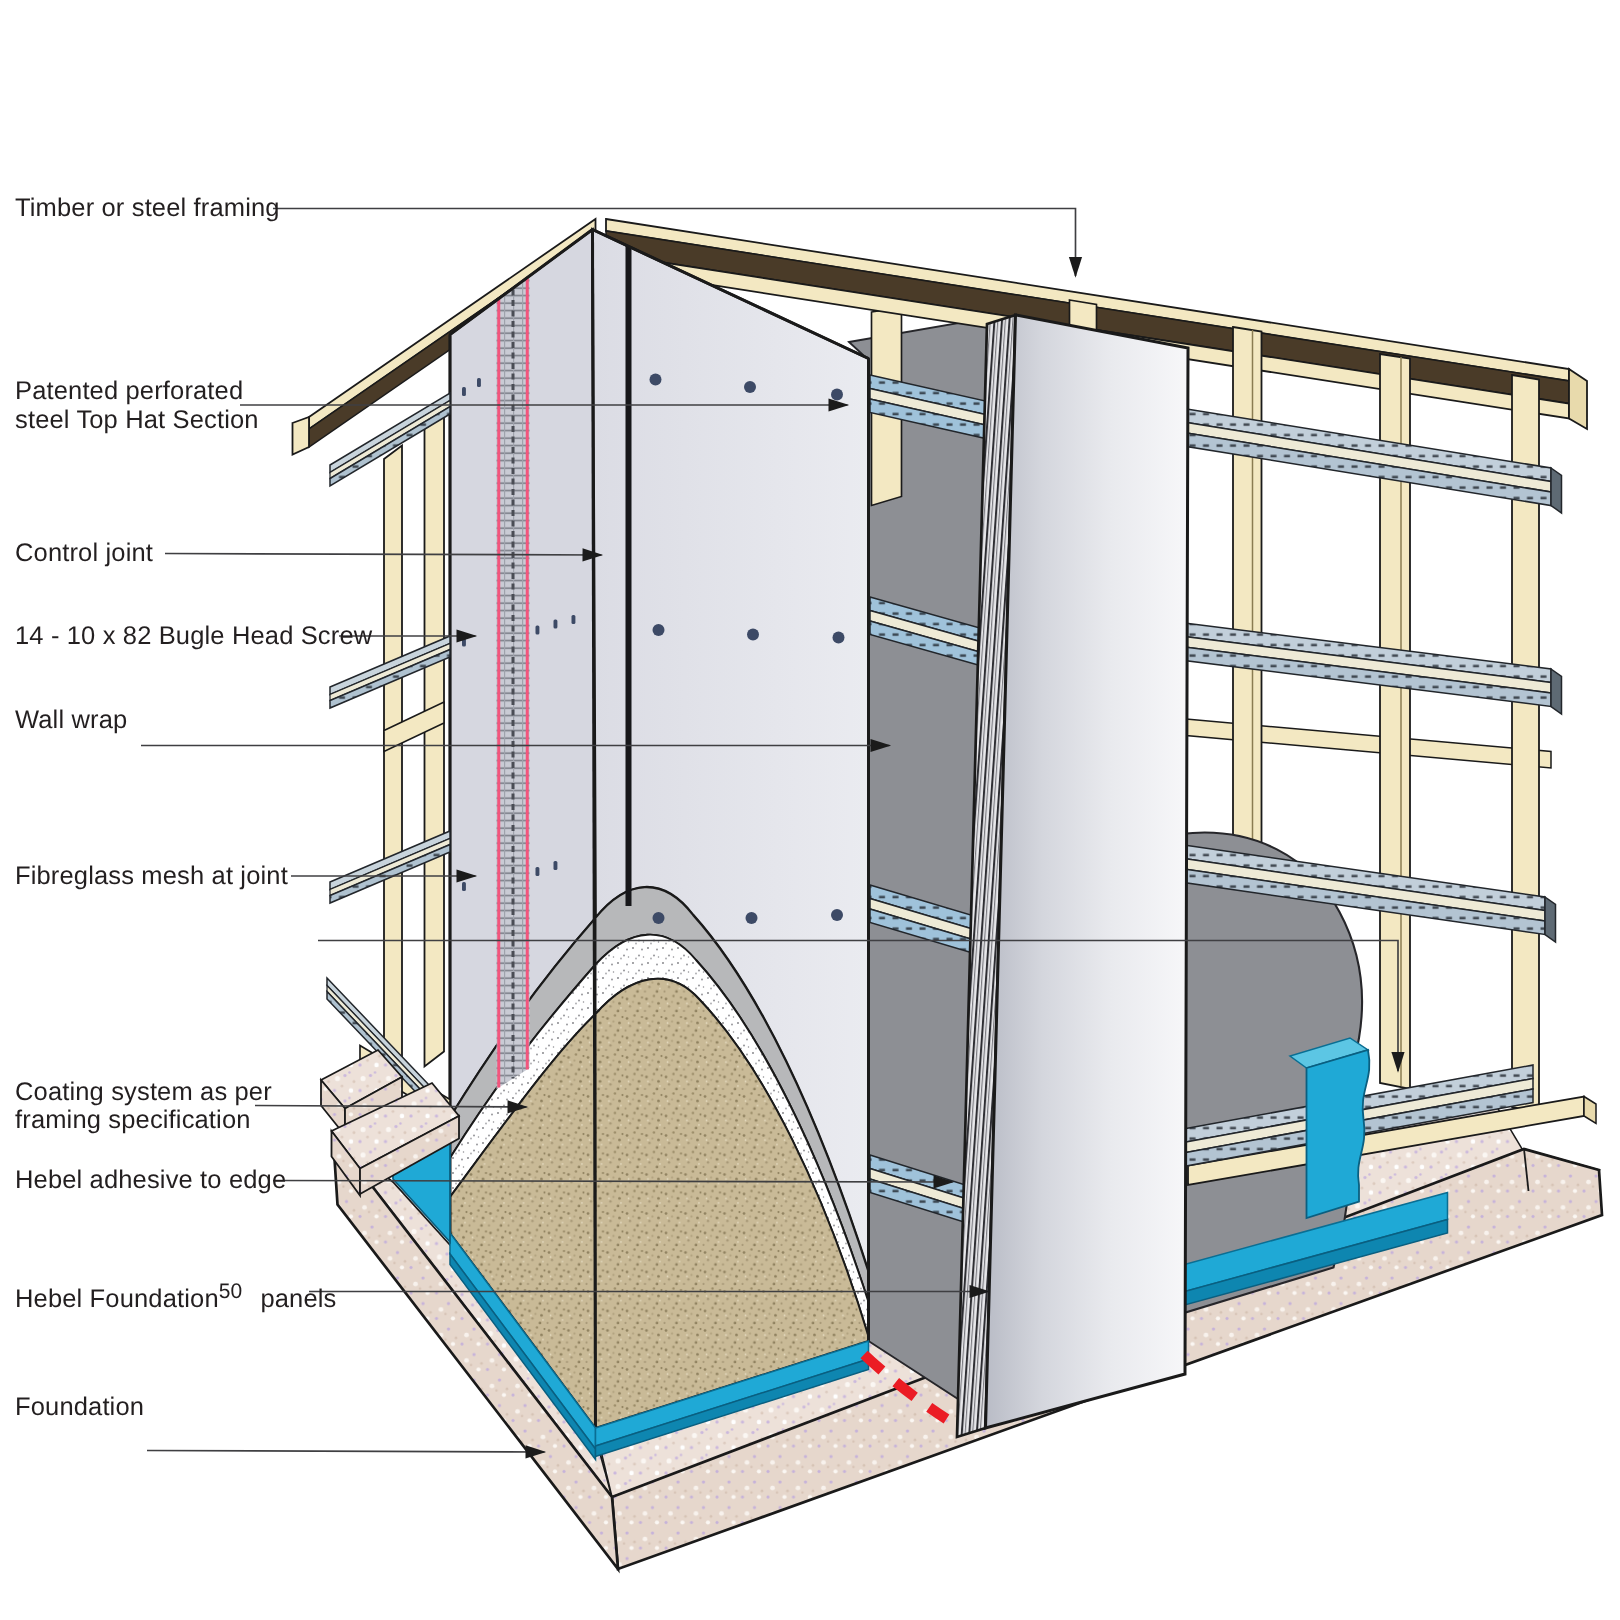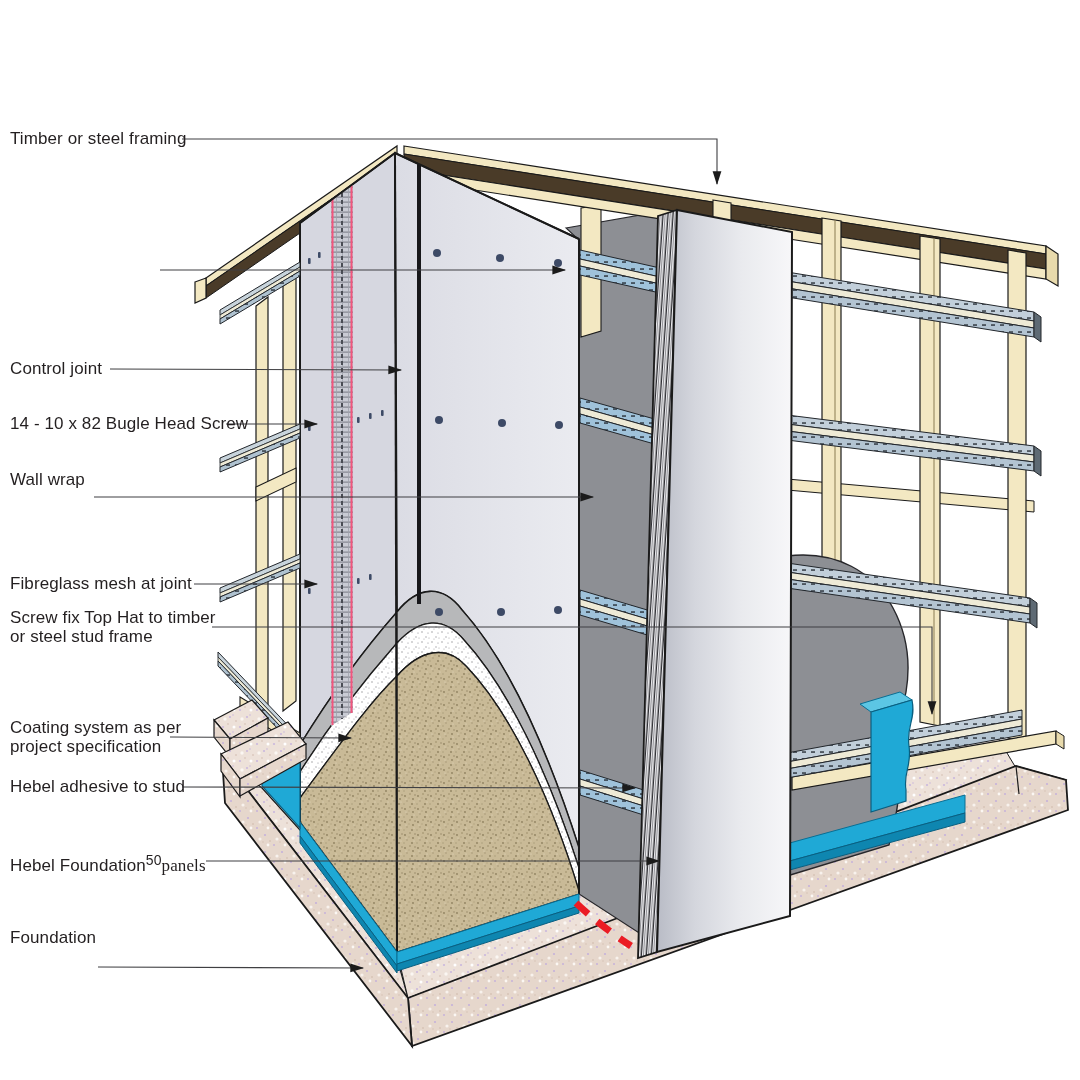--- a/index.html
+++ b/index.html
@@ -1,21 +1,21 @@
 <!DOCTYPE html>
 <html><head>
 <meta charset="utf-8">
 <style>
   html,body{margin:0;padding:0;background:#fff;}
   body{width:1080px;height:1080px;position:relative;font-family:"Liberation Sans",sans-serif;overflow:hidden;}
   #stage{position:absolute;left:0;top:0;width:1080px;height:1080px;border-radius:22px;}
   svg{position:absolute;left:0;top:0;}
   .lbl{position:absolute;left:10px;color:#231f20;font-size:17px;line-height:19px;white-space:nowrap;letter-spacing:.1px;}
   .lbl .sup{font-size:14px;vertical-align:6px;}
-  .lbl .post{margin-left:0;font-family:Liberation Serif, serif;}
+  .lbl .post{margin-left:12px;}
 </style>
 </head>
 <body>
 
 <div id="stage">
 <svg width="1080" height="1080" viewBox="0 0 1080 1080">
   <defs>
     <marker id="arr" markerWidth="14" markerHeight="9" refX="12" refY="4.5" orient="auto">
       <path d="M0.5,0.5 L13,4.5 L0.5,8.5 Z" fill="#1b1b1b"></path>
     </marker>
@@ -322,42 +322,42 @@
     <path d="M170,737 L351,738" marker-end="url(#arr)"></path>
     <path d="M182,787 L635,788" marker-end="url(#arr)"></path>
     <path d="M206,861 L659,861" marker-end="url(#arr)"></path>
     <path d="M98,967 L363,968" marker-end="url(#arr)"></path>
   </g>
 </svg>
 
 <div class="lbl" style="top:129px">
   <span>Timber or steel framing</span>
 </div>
+<div class="lbl" style="top:251px">
+  <div>Patented perforated</div>
+  <div>steel Top Hat Section</div>
+</div>
 <div class="lbl" style="top:359px">
   <span>Control joint</span>
 </div>
 <div class="lbl" style="top:414px">
   <span>14 - 10 x 82 Bugle Head Screw</span>
 </div>
 <div class="lbl" style="top:470px">
   <span>Wall wrap</span>
 </div>
 <div class="lbl" style="top:574px">
   <span>Fibreglass mesh at joint</span>
 </div>
-<div class="lbl" style="top:608px">
-  <div>Screw fix Top Hat to timber</div>
-  <div>or steel stud frame</div>
-</div>
 <div class="lbl" style="top:718px">
   <div>Coating system as per</div>
-  <div>project specification</div>
+  <div>framing specification</div>
 </div>
 <div class="lbl" style="top:777px">
-  <span>Hebel adhesive to stud</span>
+  <span>Hebel adhesive to edge</span>
 </div>
 <div class="lbl" style="top:851px">
   <span>Hebel Foundation</span><span class="sup">50</span><span class="post">panels</span>
 </div>
 <div class="lbl" style="top:928px">
   <span>Foundation</span>
 </div>
 </div>
 
 </body></html>

